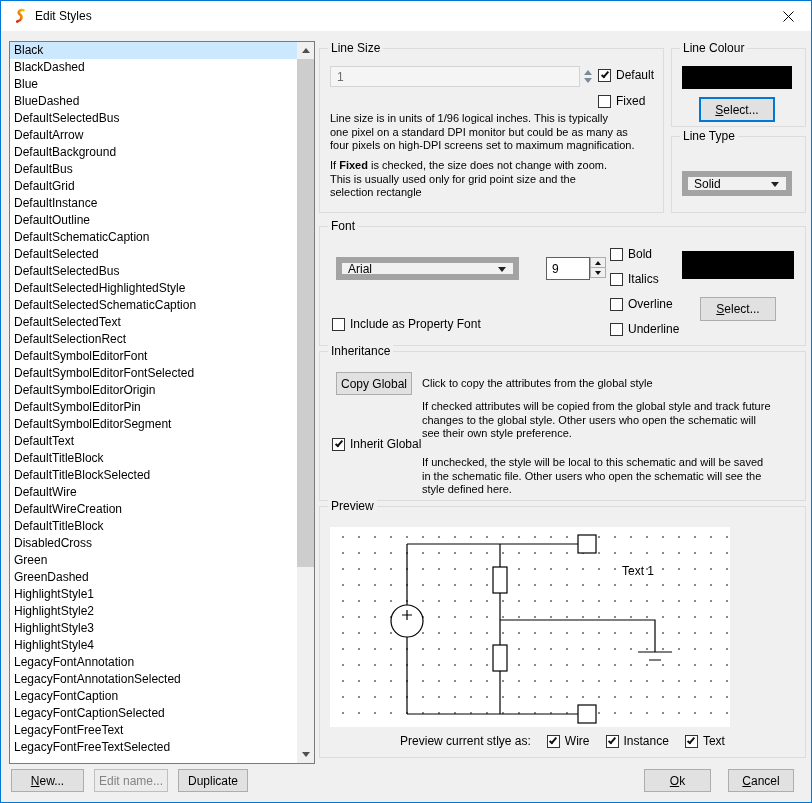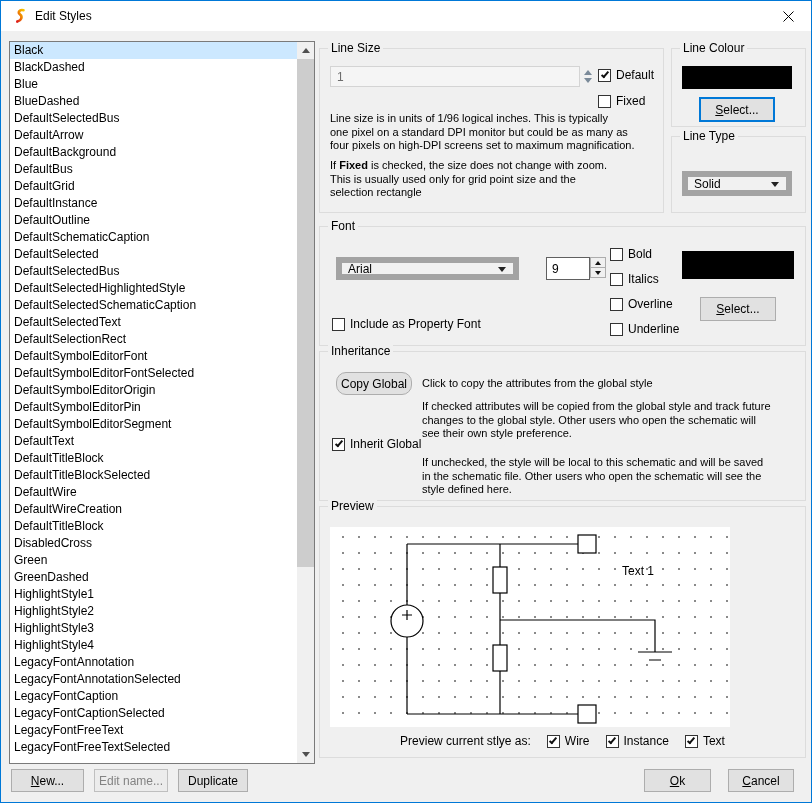--- a/index.html
+++ b/index.html
@@ -228,21 +228,21 @@
     <div class="cb-row" style="left:12px; top:79px;margin-top:11px;">
       <span class="cb" data-checked="false"></span>
       <span>Include as Property Font</span>
     </div>
     <div class="swatch" style="left: 362px; top: 24px; width: 112px; height: 28px; background: rgb(0, 0, 0);"></div>
     <div class="btn" style="left:380px; top:70px; width:76px; height:24px;"><u>S</u>elect...</div>
   </div>
 
   <div class="group" style="left:318px; top:350px; width:487px; height:150px;">
     <span class="group-label">Inheritance</span>
-    <div class="btn" style="left:16px; top:20px; width:76px; height:23px;border-radius:10px;">Copy Global</div>
+    <div class="btn" style="left:16px; top:20px; width:76px; height:23px;">Copy Global</div>
     <div class="textline" style="position:absolute; left:102px; top:25px;">Click to copy the attributes from the global style</div>
     <div class="cb-row" style="left:12px; top:85px;">
       <span class="cb" data-checked="true">
           <span class="tick"></span>
         </span>
       <span>Inherit Global</span>
     </div>
     <div style="position:absolute; left:102px; top:48px;">
       <div class="textline">If checked attributes will be copied from the global style and track future</div>
       <div class="textline">changes to the global style. Other users who open the schematic will</div>

